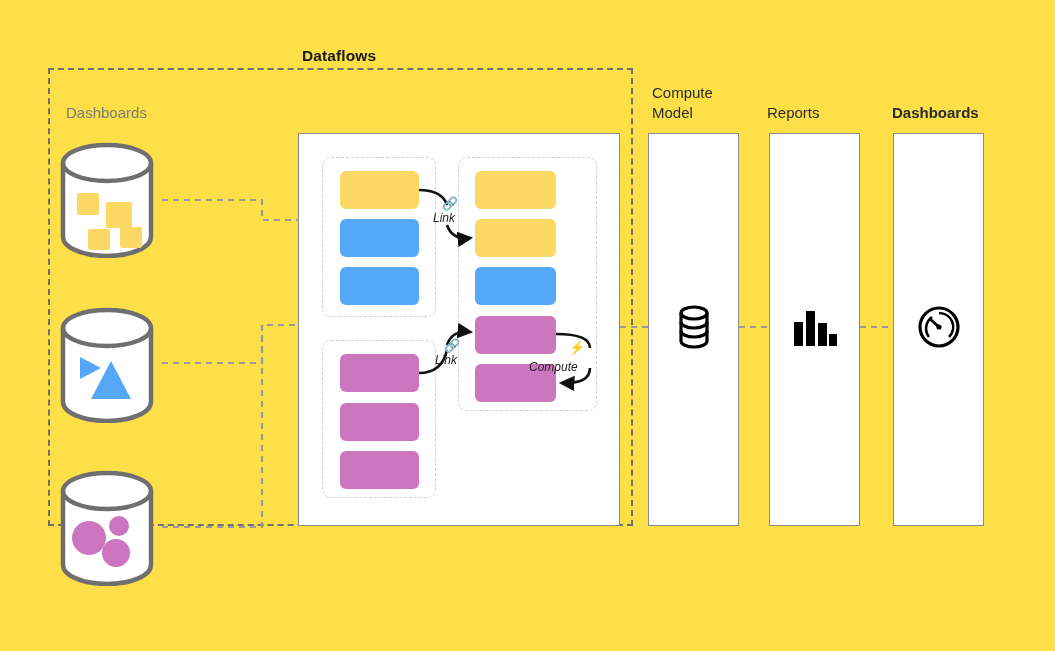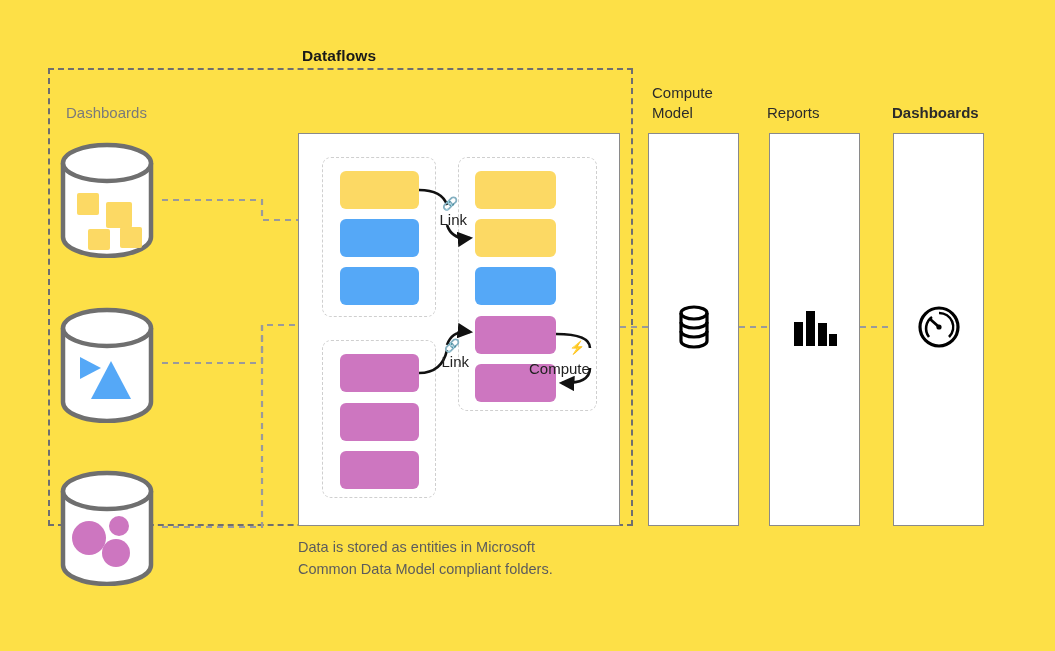--- a/index.html
+++ b/index.html
@@ -96,24 +96,25 @@
 
   
   #wires {
     left: 0; top: 0;
     width: 1055px; height: 651px;
     pointer-events: none;
   }
 
   
   .flow-label {
-    font-size: 15px;
+    font-size: 12px;
     color: #222222;
     white-space: nowrap;
-    text-align: right;
+    text-align: left;
+    font-style: italic;
   }
   #link-label-1    { left: 433px; top: 211px; width: 34px; }
   #link-label-2    { left: 435px; top: 353px; width: 34px; }
   #compute-label   { left: 529px; top: 360px; width: 60px; }
 
   .glyph-icon {
     font-size: 13px;
     color: #1a1a1a;
     line-height: 13px;
     text-align: center;
@@ -254,24 +255,20 @@
 
   <div class="abs glyph-icon" id="link-icon-1">🔗</div>
   <div class="abs flow-label" id="link-label-1">Link</div>
 
   <div class="abs glyph-icon" id="link-icon-2">🔗</div>
   <div class="abs flow-label" id="link-label-2">Link</div>
 
   <div class="abs glyph-icon" id="compute-icon">⚡</div>
   <div class="abs flow-label" id="compute-label">Compute</div>
 
-  <div class="abs" id="adls-caption">
-    <div>Data is stored as entities in Microsoft</div>
-    <div>Common Data Model compliant folders.</div>
-  </div>
 
   <div class="abs out-box" id="box-semantic"></div>
   <div class="abs out-box" id="box-reports"></div>
   <div class="abs out-box" id="box-dashboards"></div>
 
   <div class="abs out-icon" id="icon-semantic">
     <svg width="42" height="48" viewBox="0 0 42 48">
       <g fill="none" stroke="#000000" stroke-width="3.2">
         <ellipse cx="21" cy="10" rx="13" ry="6"></ellipse>
         <path d="M8 10 L8 38 A13 6 0 0 0 34 38 L34 10"></path>

